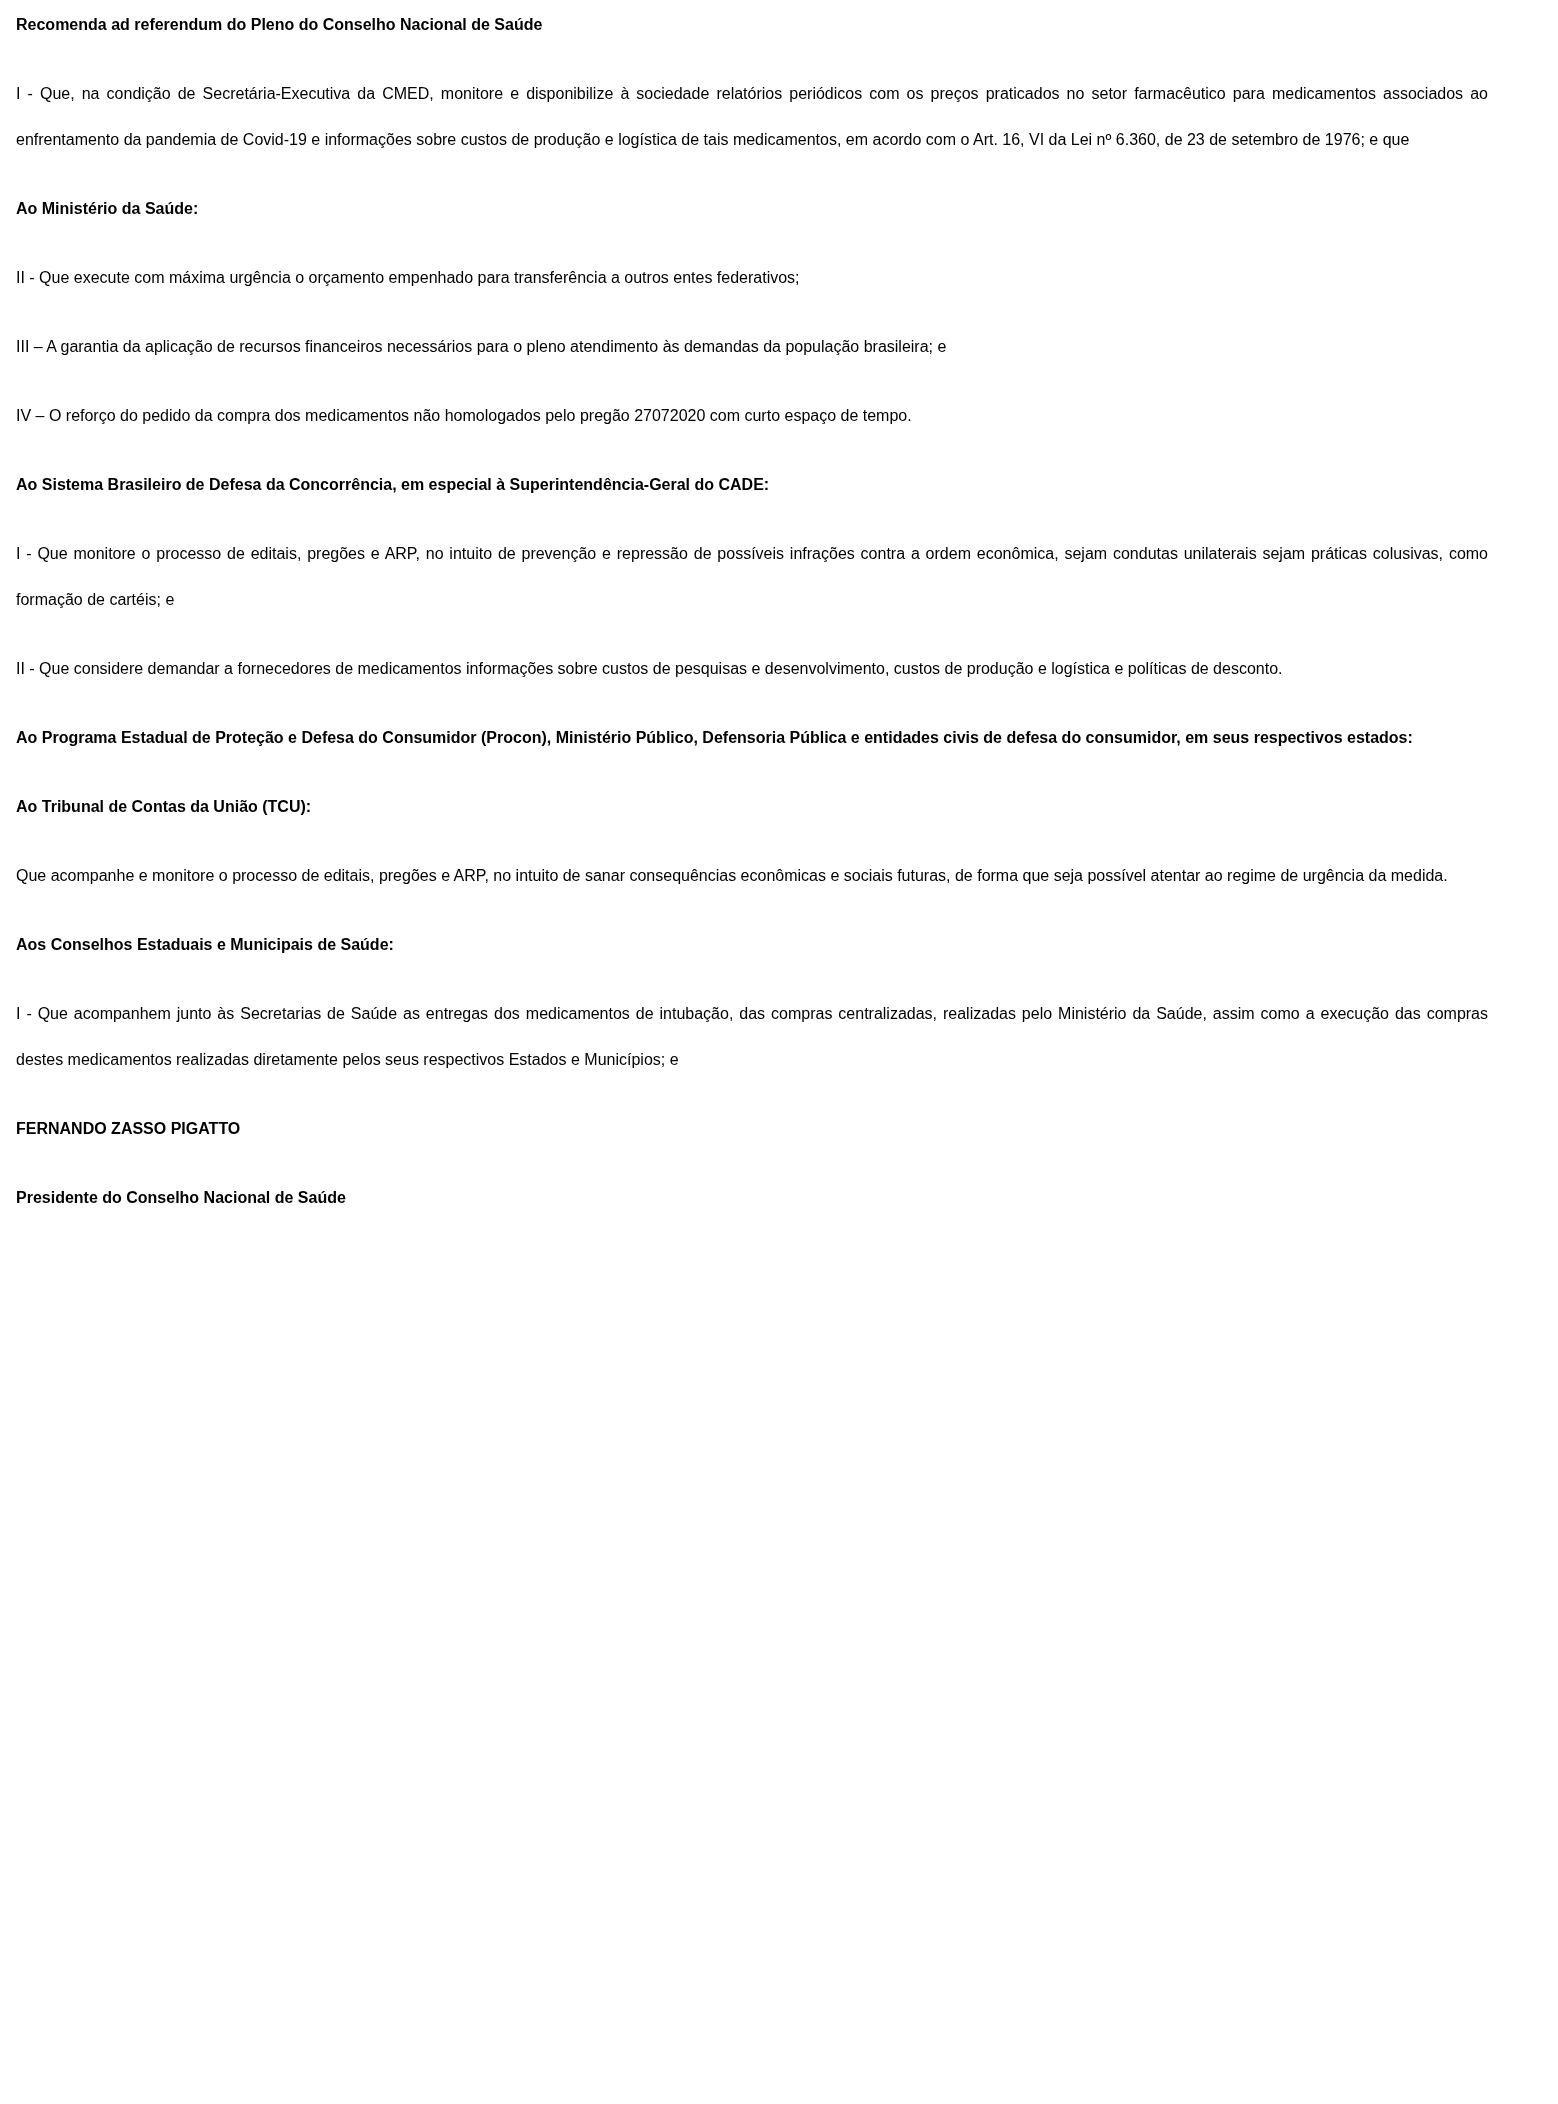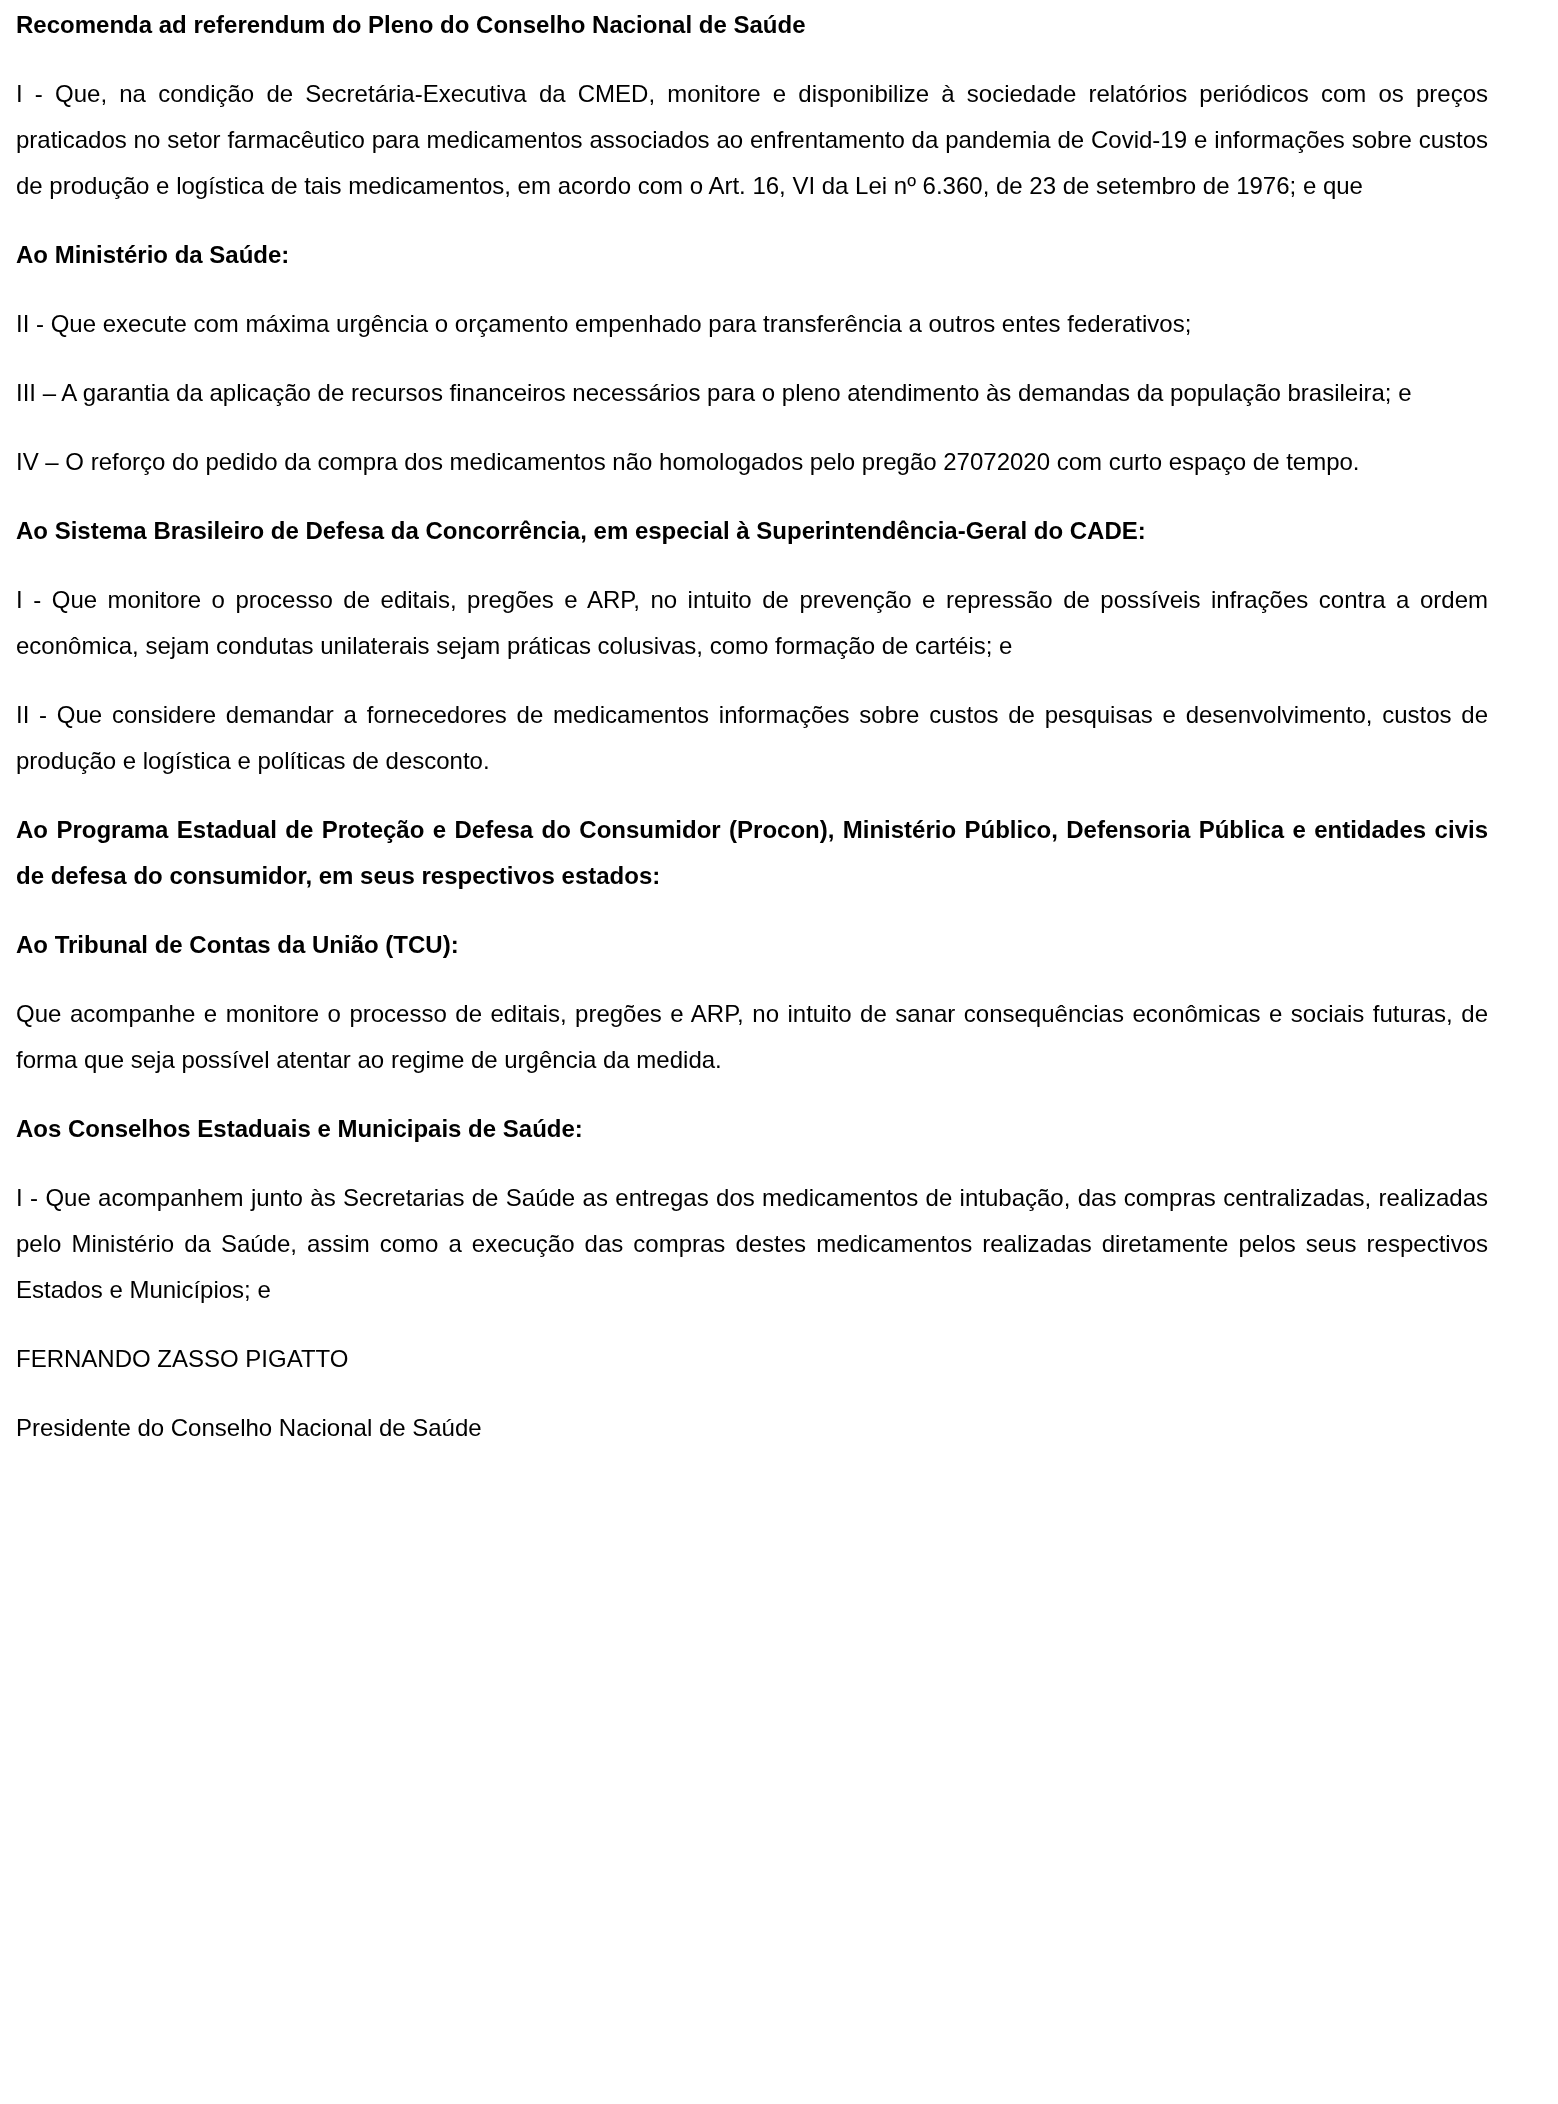--- a/index.html
+++ b/index.html
@@ -7,26 +7,26 @@
   body {
     width: 1558px;
     font-family: "Liberation Sans", sans-serif;
     color: #000000;
   }
   .page {
     width: 1505px;
     min-height: 2104px;
     background: #ffffff;
     padding: 2px 17px 20px 16px;
-    font-size: 24px;
+    font-size: 16px;
     line-height: 46px;
   }
   .page p { margin: 0 0 23px 0; text-align: justify; }
   .heading { font-weight: bold; }
-  .sig { text-align: center; }
+  .sig { text-align: center; font-weight: bold; }
 </style>
 </head>
 <body>
 
 <div class="page">
 
   <p class="heading">Recomenda ad referendum do Pleno do Conselho Nacional de Saúde</p>
 
   <section>
     <p class="body-paragraph">I - Que, na condição de Secretária-Executiva da CMED, monitore e disponibilize à sociedade relatórios periódicos com os preços praticados no setor farmacêutico para medicamentos associados ao enfrentamento da pandemia de Covid-19 e informações sobre custos de produção e logística de tais medicamentos, em acordo com o Art. 16, VI da Lei nº 6.360, de 23 de setembro de 1976; e que</p>

